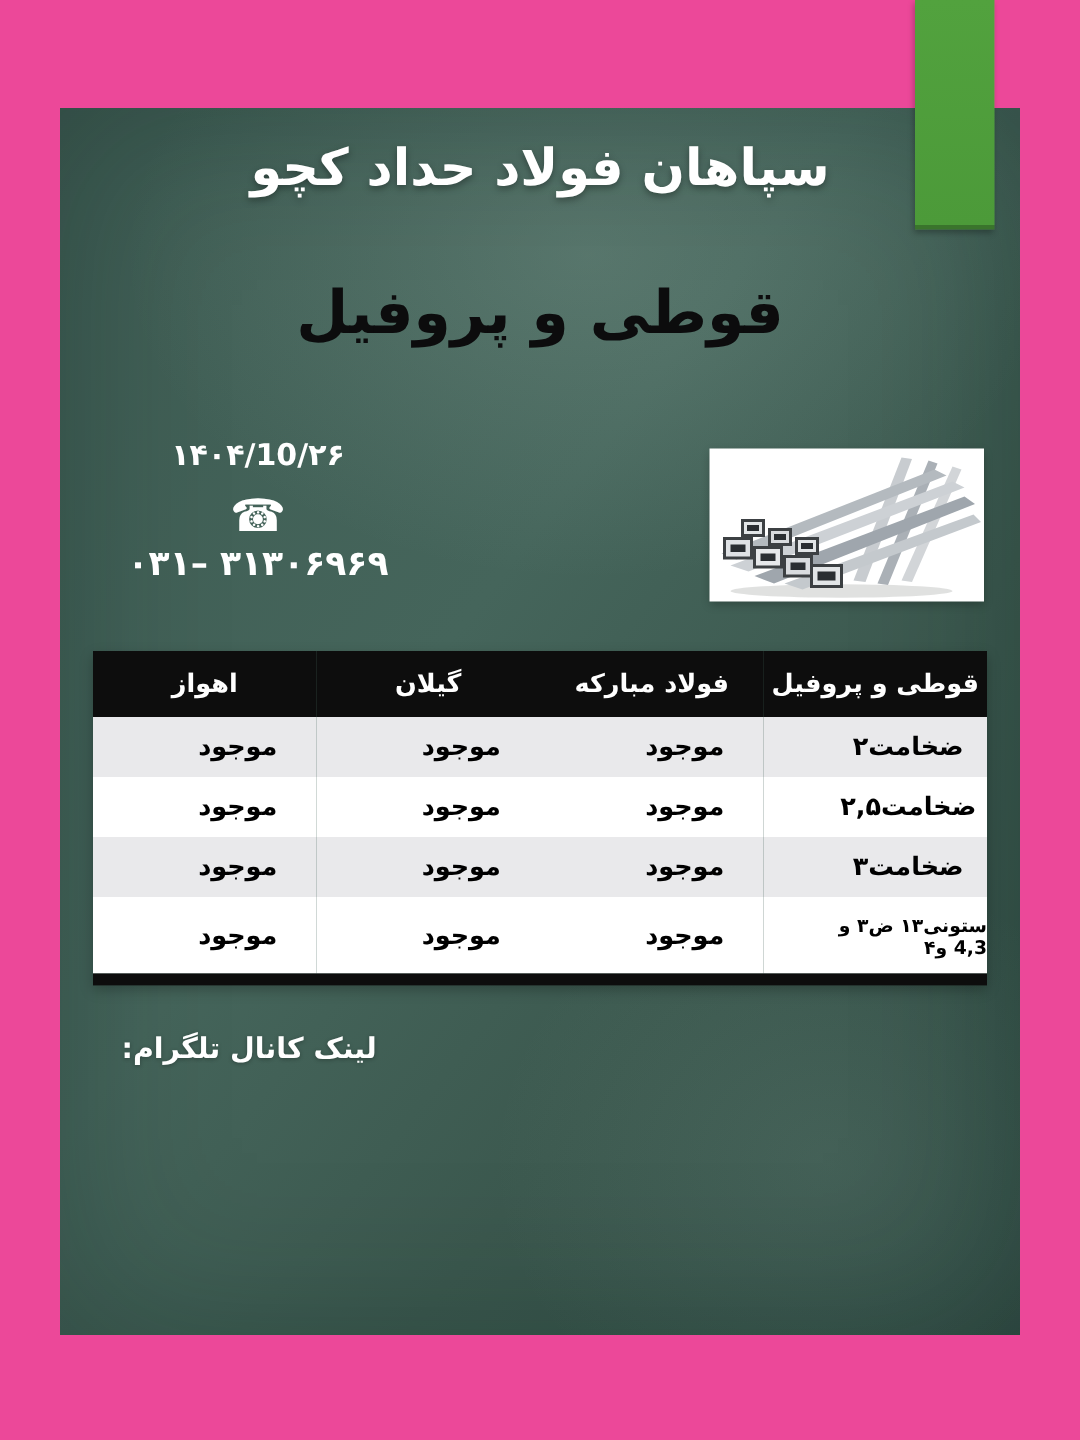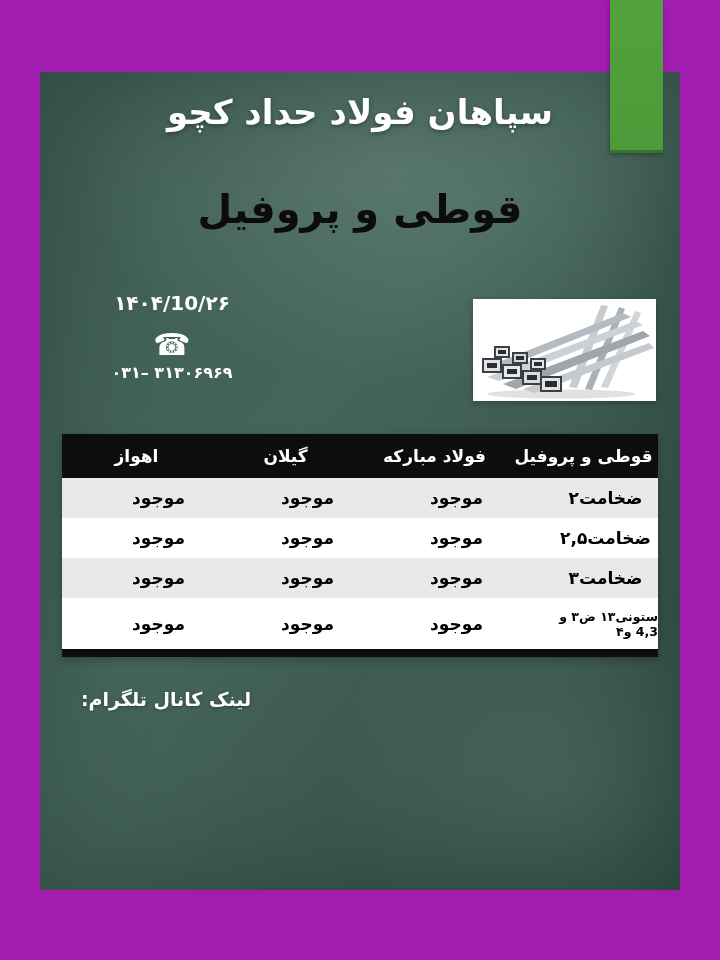--- a/index.html
+++ b/index.html
@@ -1,21 +1,21 @@
 <!DOCTYPE html>
 <html lang="fa"><head>
 <meta charset="utf-8">
 <style>
   html, body { margin: 0; padding: 0; width: 720px; height: 960px; }
   body {
     background: #ffffff;
     font-family: "DejaVu Sans", "Liberation Sans", sans-serif;
     overflow: hidden;
   }
-  .page { position: relative; width: 720px; height: 960px; background: #a21caf; }
+  .page { position: relative; width: 720px; height: 960px; background: #ec4899; }
 
   .accent-bar {
     position: absolute; left: 610px; top: 0; width: 53px; height: 150px;
     background: linear-gradient(180deg, #52a23e 0%, #4c9a39 100%);
     border-bottom: 3px solid #3a742c;
     box-shadow: -1px 2px 4px rgba(0,0,0,0.28);
     z-index: 3;
   }
 
   .panel {
@@ -39,21 +39,21 @@
     text-align: center; direction: rtl;
     color: #0c0c0d; font-size: 40px; font-weight: bold; line-height: 1.3;
   }
 
   .contact {
     position: absolute; left: 12px; top: 219px; width: 240px;
     text-align: center; color: #ffffff; direction: rtl;
   }
   .contact .date { font-size: 20px; font-weight: bold; letter-spacing: 1px; direction: ltr; }
   .contact .phone-icon { font-size: 30px; line-height: 1; margin-top: 15px; }
-  .contact .phone { font-size: 16px; font-weight: bold; letter-spacing: 1px; direction: ltr; margin-top: 3px; }
+  .contact .phone { font-size: 23px; font-weight: bold; letter-spacing: 1px; direction: ltr; margin-top: 3px; }
 
   .photo {
     position: absolute; left: 433px; top: 227px; width: 183px; height: 102px;
     background: #ffffff; box-shadow: 0 2px 6px rgba(0,0,0,0.25);
   }
   .photo svg { display: block; width: 100%; height: 100%; }
 
   .avail-table {
     position: absolute; left: 22px; top: 362px; width: 596px;
     direction: rtl;

